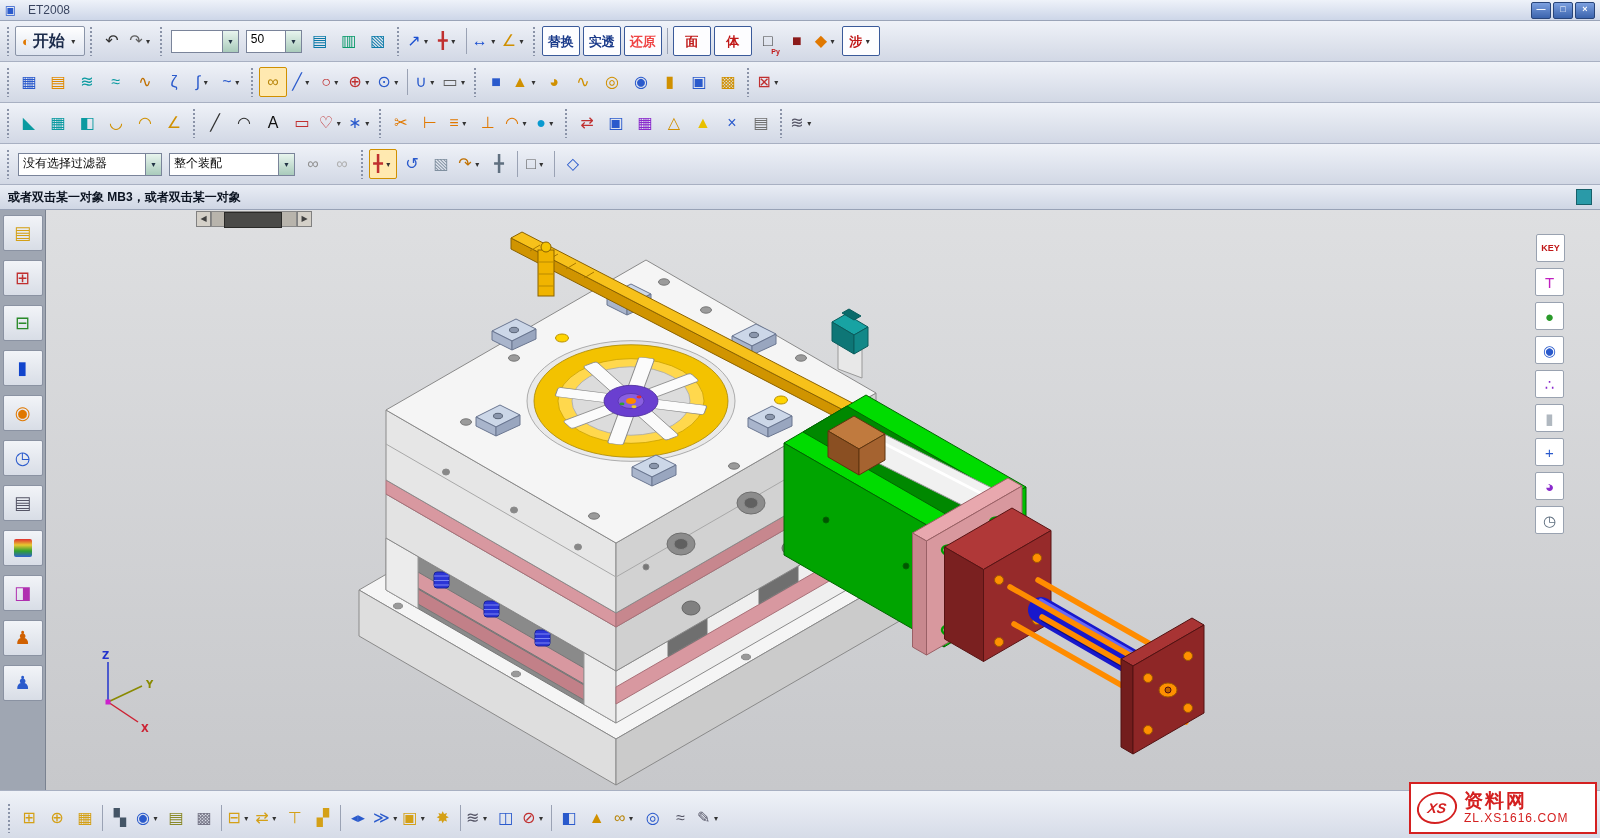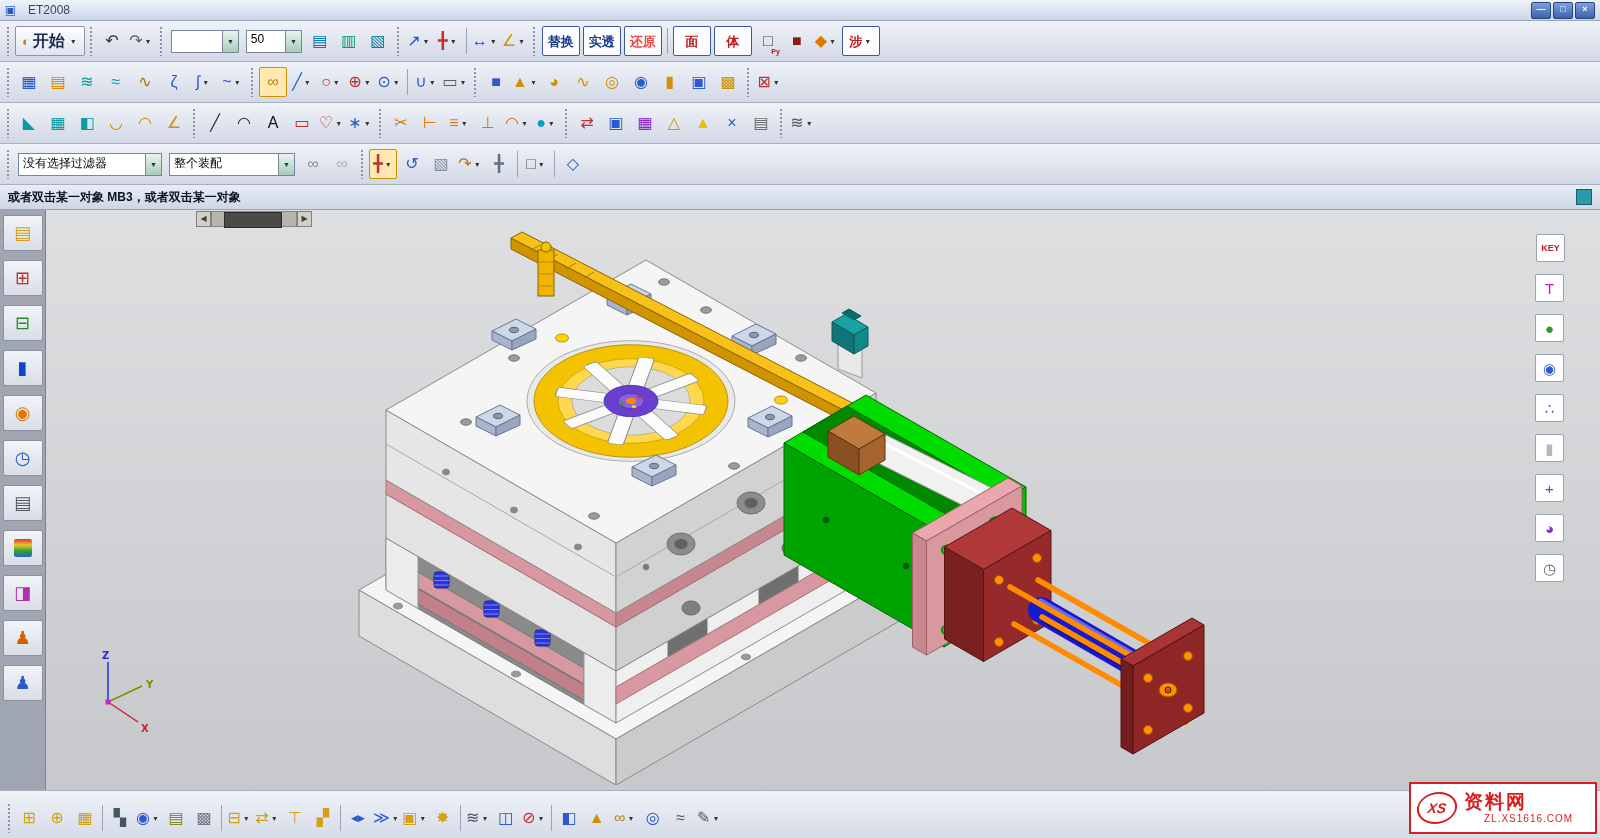--- a/index.html
+++ b/index.html
@@ -52,35 +52,35 @@
     border:1px solid #8a92a2;}
   .lbar .tbtn .g{font-size:18px;}
   .viewport{flex:1;position:relative;background:linear-gradient(180deg,#dedfe1,#c7c8cb);overflow:hidden;}
   .viewport svg{position:absolute;left:0;top:0;}
   svg text{font-family:"DejaVu Sans",sans-serif;}
   .vslider{position:absolute;top:1px;left:150px;height:16px;display:flex;}
   .varrow{width:15px;height:16px;background:#d4d0c8;border:1px solid #808080;font-size:8px;
     line-height:14px;text-align:center;color:#404040;box-sizing:border-box;}
   .vtrack{width:86px;height:16px;background:#b8b4ac;border:1px solid #888;position:relative;box-sizing:border-box;}
   .vthumb{position:absolute;left:12px;top:0;width:56px;height:14px;background:#4a4a48;border:1px solid #2a2a28;}
-  .rbar{position:absolute;top:24px;right:34px;display:flex;flex-direction:column;gap:12px;}
+  .rbar{position:absolute;top:24px;right:34px;display:flex;flex-direction:column;gap:6px;}
   .rbar .tbtn{width:27px;height:26px;background:#fff;border:1px solid #99a2b0;}
   .rbar .tbtn .g{font-size:15px;}
   .rbar .txtbtn{padding:0;background:#fff;border:1px solid #99a2b0;}
   .rbar .txtbtn .g{font-size:9px;font-weight:bold;}
   
   .bottombar{height:54px;background:linear-gradient(180deg,#eff2f8,#d2d8e5);
     border-top:1px solid #a8b0c2;display:flex;align-items:center;padding:0 4px;position:relative;}
   .watermark{position:absolute;right:3px;bottom:4px;width:172px;height:44px;background:#fff;
     border:2px solid #d42020;display:flex;align-items:center;padding:2px 6px;gap:7px;z-index:5;}
   .wm-logo{width:36px;height:28px;border:2px solid #d42020;border-radius:50%;color:#d42020;
     font-style:italic;font-weight:bold;font-size:14px;display:flex;align-items:center;
     justify-content:center;transform:skewX(-8deg);flex:0 0 auto;}
   .wm-name{color:#d42020;font-size:19px;font-weight:bold;letter-spacing:2px;line-height:1.1;}
-  .wm-url{color:#d42020;font-size:10px;letter-spacing:1px;margin-left:20px;}
+  .wm-url{color:#d42020;font-size:12px;letter-spacing:1px;}
 </style>
 </head>
 <body>
 
 <div class="menubar">
   <span class="app-icon">▣</span>
   <span class="menu-title">ET2008</span>
   <span class="win-controls">
     <span class="win-btn">—</span>
     <span class="win-btn">□</span>

